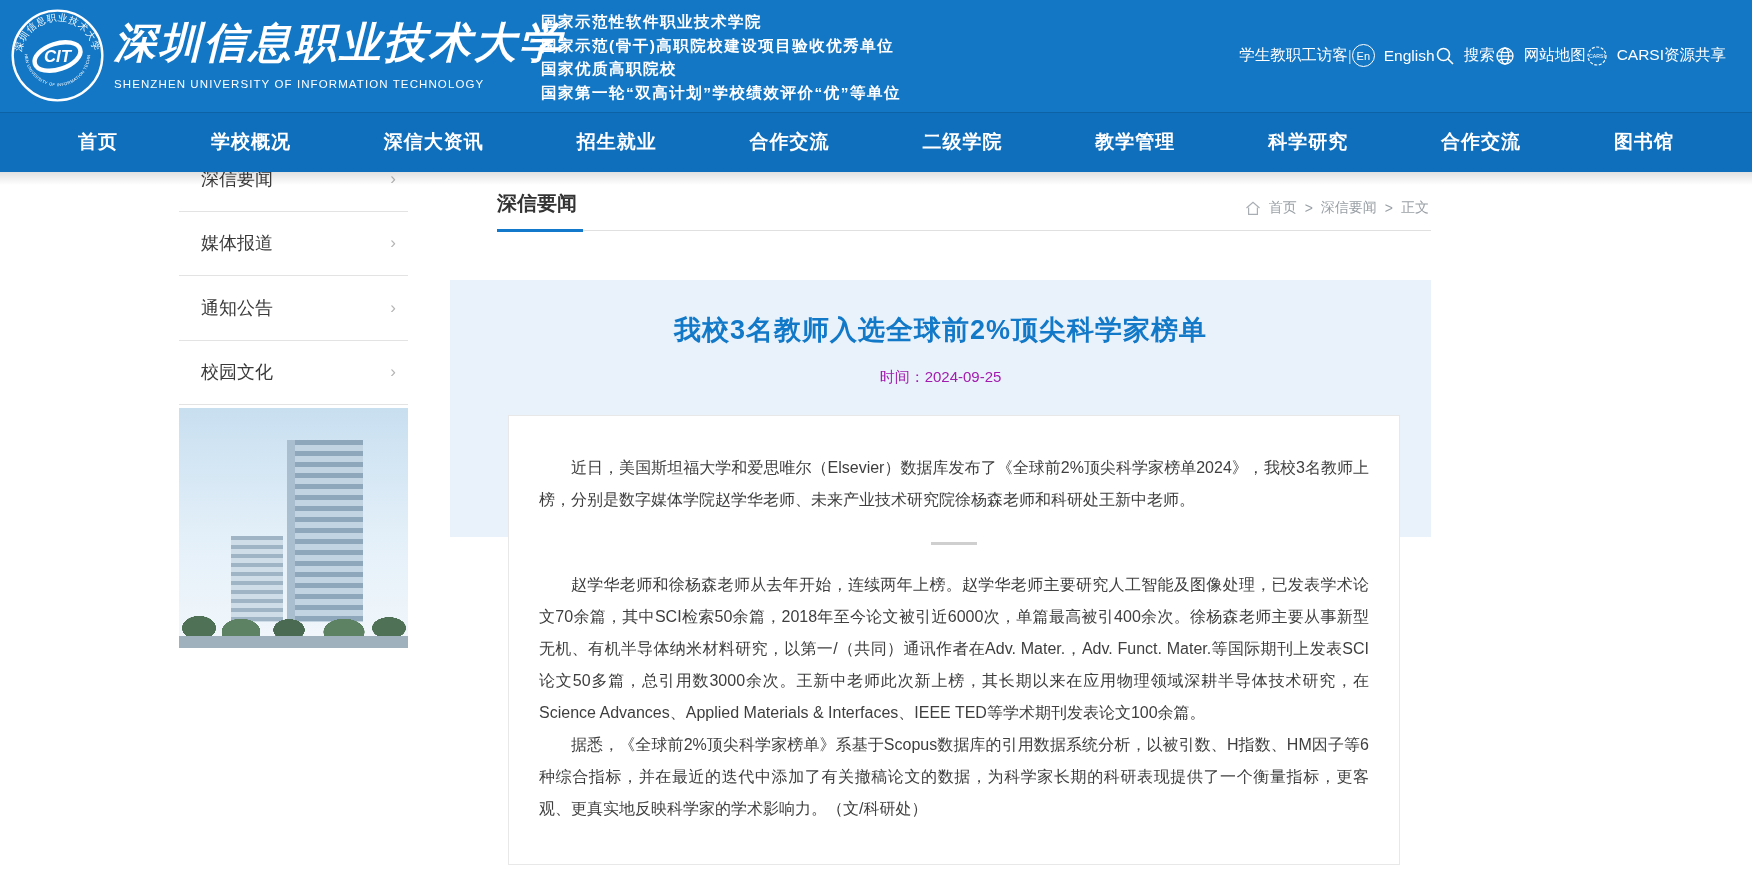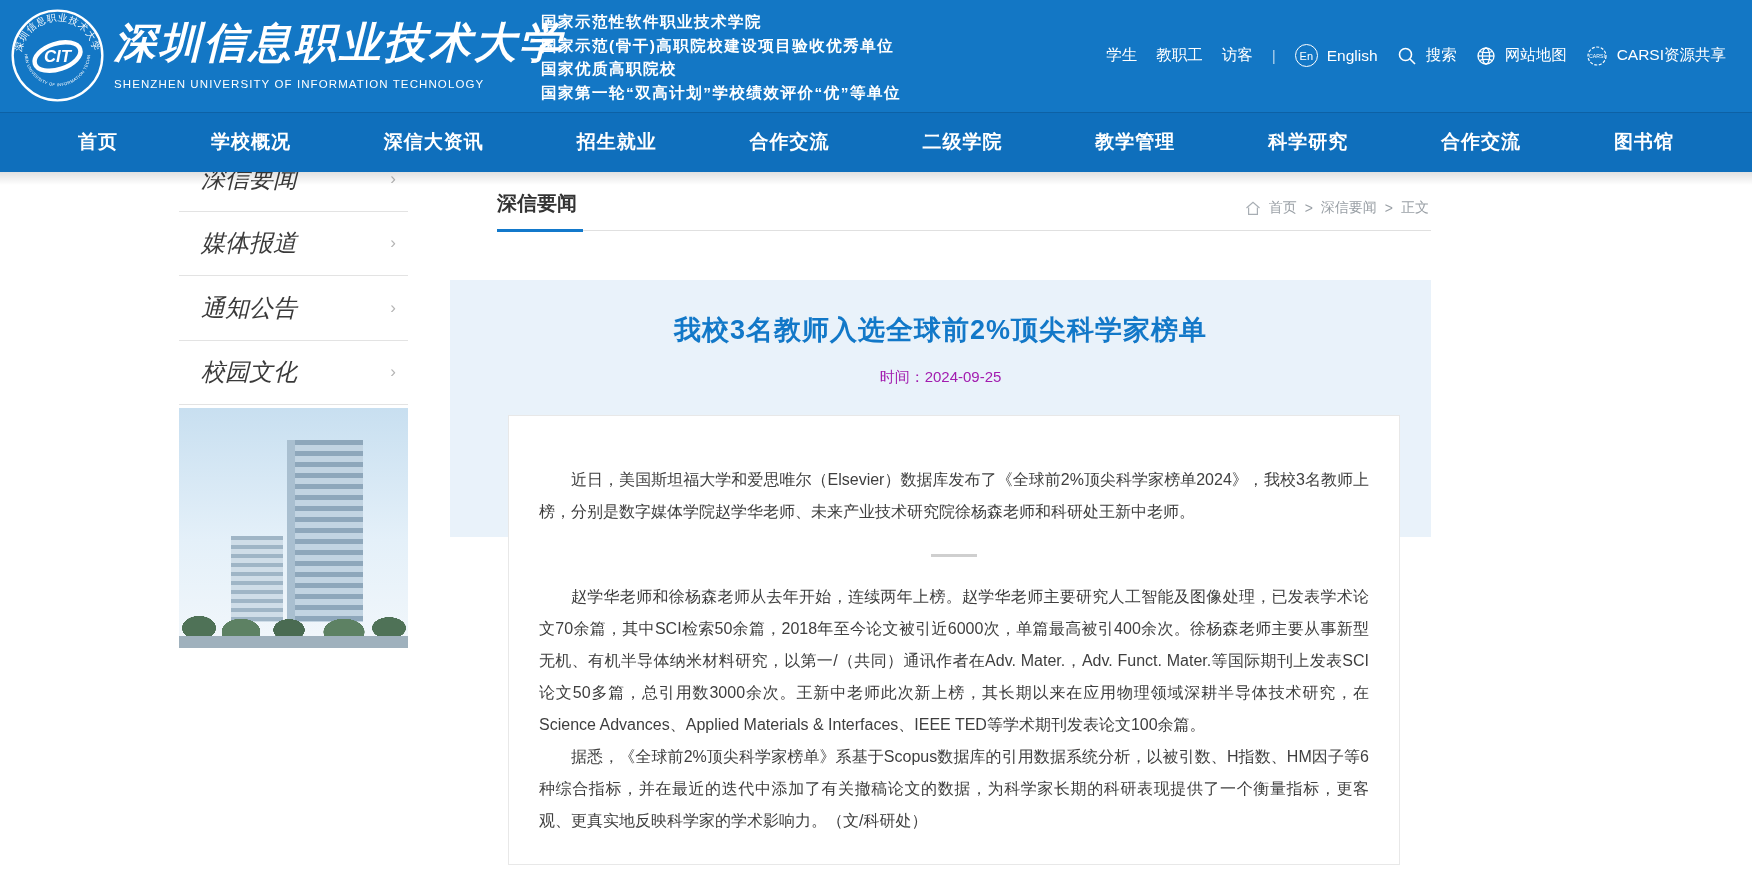--- a/index.html
+++ b/index.html
@@ -8,36 +8,36 @@
   .page { position:relative; width:1752px; height:890px; background:#fff; overflow:hidden; }
 
   
   .topbar { position:absolute; left:0; top:0; width:1752px; height:112px; background:#1377C5; z-index:6; }
   .logo { position:absolute; left:10px; top:8px; width:95px; height:95px; cursor:pointer; }
   .uname { position:absolute; left:114px; top:15px; color:#fff; }
   .uname .zh { font-family:"DejaVu Serif", serif; font-weight:bold; font-style:italic; font-size:42px; letter-spacing:3px; white-space:nowrap; }
   .uname .en { font-size:11.5px; letter-spacing:1.1px; margin-top:7px; white-space:nowrap; }
   .honors { position:absolute; left:493px; top:10px; color:#fff;margin-left:48px; }
   .honors div { font-size:15.5px; font-weight:bold; letter-spacing:1.5px; line-height:23.7px; white-space:nowrap; }
-  .utility { position:absolute; right:26px; top:44px; display:flex; align-items:center; gap:19px; color:#fff; font-size:15.5px; white-space:nowrap; }
+  .utility { position:absolute; right:26px; top:44px; display:flex; align-items:center; color:#fff; font-size:15.5px; white-space:nowrap; }
   .utility .ulink { cursor:pointer; }
   .utility .sep { opacity:.65; }
   .en-badge { width:23px; height:23px; border:1.5px solid #fff; border-radius:50%; display:flex; align-items:center; justify-content:center; font-size:11px; cursor:pointer; }
   .u-ic { display:flex; align-items:center; cursor:pointer; }
   .u-grp { display:flex; align-items:center; gap:9px; cursor:pointer; }
 
   
   .navbar { position:absolute; left:0; top:112px; width:1752px; height:60px; background:#0F6FBC; display:flex; align-items:center; justify-content:space-between; padding:0 78px; z-index:6; box-shadow:inset 0 1px 0 rgba(0,0,0,.12); }
   .navbar .nav-item { color:#fff; font-size:19px; font-weight:bold; letter-spacing:1px; cursor:pointer; white-space:nowrap; }
   .nav-shadow { position:absolute; left:0; top:172px; width:1752px; height:13px; background:linear-gradient(180deg, rgba(0,0,0,.12), rgba(0,0,0,0)); z-index:5; pointer-events:none; }
 
   
   .sidebar { position:absolute; left:179px; top:147px; width:229px; z-index:1; }
   .side-item { height:64.5px; display:flex; align-items:center; justify-content:space-between; padding:0 12px 0 22px; border-bottom:1px solid #e3e3e3; cursor:pointer; background:#fff; }
-  .side-item .lbl { font-size:24px; color:#3a3a3a;font-style:italic; }
+  .side-item .lbl { font-size:18px; color:#3a3a3a; }
   .side-item .chev { font-size:17px; color:#b5b5b5; }
   .side-photo { position:relative; width:229px; height:240px; margin-top:3px; background:linear-gradient(180deg,#c8dff0 0%,#e4f0f9 55%,#f2f7fb 100%); overflow:hidden; }
   .tower { position:absolute; left:108px; top:32px; width:76px; bottom:26px;
            background:repeating-linear-gradient(180deg,#8ea7bb 0 5px,#c2d4e2 5px 11px);
            border-left:8px solid #a9bfd0; }
   .wing { position:absolute; left:52px; top:128px; width:52px; bottom:26px;
           background:repeating-linear-gradient(180deg,#9fb5c6 0 4px,#cfdde8 4px 9px); }
   .trees { position:absolute; left:0; bottom:10px; width:229px; height:40px;
            background:
              radial-gradient(28px 20px at 20px 30px,#4f7257 60%,transparent 61%),
@@ -51,21 +51,21 @@
   .content { position:absolute; left:450px; top:178px; width:981px; height:712px; }
   .section-head { position:relative; margin-left:47px; height:53px; border-bottom:1px solid #e0e0e0; }
   .section-tab { position:absolute; left:0; bottom:-2px; font-size:20px; font-weight:bold; color:#333; padding:0 6px 12px 0; border-bottom:3px solid #1379CB; }
   .breadcrumb { position:absolute; right:2px; bottom:13px; display:flex; align-items:center; gap:8px; font-size:14px; color:#9aa0a6; }
   .breadcrumb .bc-link { cursor:pointer; }
 
   .article-hero { position:absolute; left:0; top:102px; width:981px; height:257px; background:#E9F2FA; }
   .a-title { text-align:center; padding-top:32px; font-size:27px; font-weight:bold; color:#1278C8; letter-spacing:1px; }
   .a-date { text-align:center; margin-top:20px; font-size:15px; color:#a21caf; }
 
-  .article-box { position:absolute; left:58px; top:237px; width:892px; height:450px; background:#fff; border:1px solid #E8E8E8; padding:48px 30px 0; z-index:2; }
+  .article-box { position:absolute; left:58px; top:237px; width:892px; height:450px; background:#fff; border:1px solid #E8E8E8; padding:36px 30px 0; z-index:2; }
   .article-box p { font-size:16px; line-height:32px; color:#3E3E3E; text-indent:2em; text-align:justify; }
   .p-divider { width:46px; height:3px; background:#CFCFCF; margin:26px auto 24px; }
   .p-last { }
 
   svg text { font-family:"Liberation Sans", sans-serif; }
 </style>
 </head>
 <body>
 
 <div class="page">

